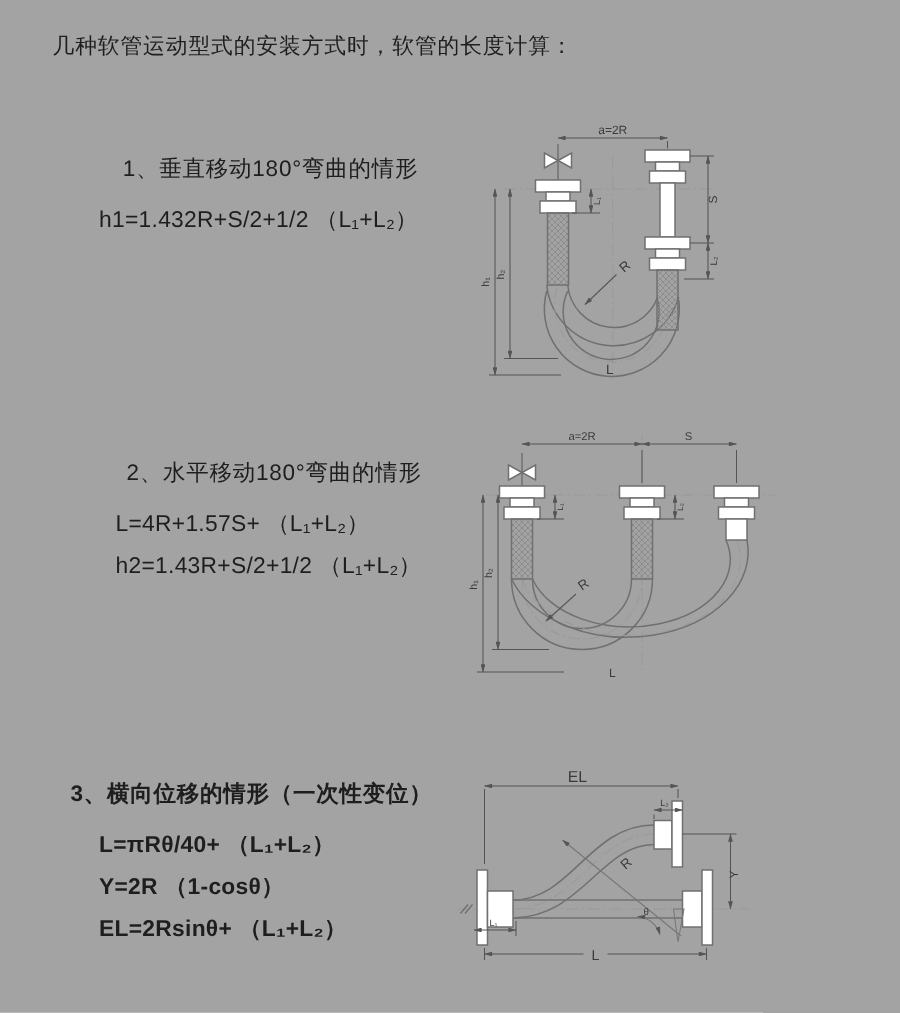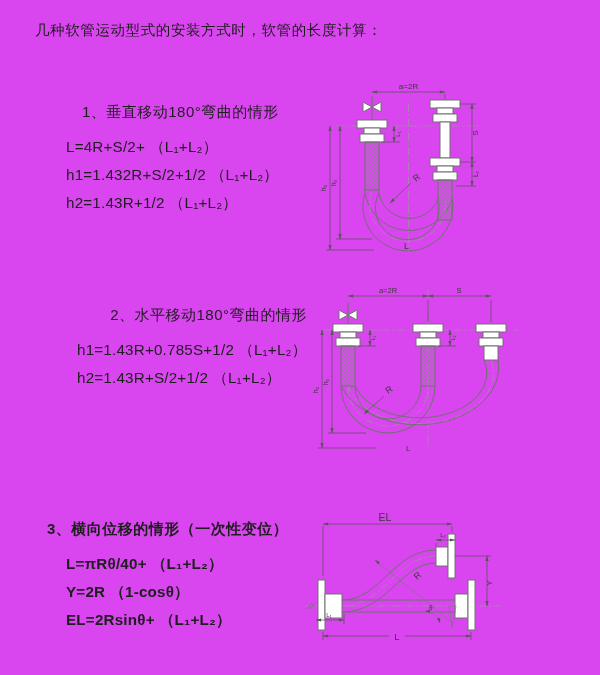--- a/index.html
+++ b/index.html
@@ -1,21 +1,21 @@
 <!DOCTYPE html>
 <html><head>
 <meta charset="utf-8">
 <style>
   html,body{margin:0;padding:0;}
   body{
     width:600px;height:675px;position:relative;overflow:hidden;
     background:#ffffff;color:#1e1e1e;
     font-family:"Liberation Sans","DejaVu Sans",sans-serif;
   }
-  .page{position:absolute;inset:0;background:#d946ef;}
+  .page{position:absolute;inset:0;background:#a3a3a3;}
   .title{
     position:absolute;left:35px;top:21px;
     font-size:14.5px;letter-spacing:.6px;white-space:nowrap;
   }
   .sec{position:absolute;}
   .sec .heading{font-size:15px;letter-spacing:.5px;margin-bottom:11px;white-space:nowrap;text-align:right;}
   .sec .formula{font-size:15.2px;line-height:28px;padding-left:19px;letter-spacing:.2px;white-space:nowrap;}
   .diagram{position:absolute;}
   svg{display:block;}
   svg text{fill:#3a3a3a;font-family:"Liberation Sans","DejaVu Sans",sans-serif;}
@@ -34,23 +34,21 @@
     </marker>
   </defs>
 </svg>
 
 <div class="page">
 
   <div class="title">几种软管运动型式的安装方式时，软管的长度计算：</div>
 
   <div class="sec" style="left:47px;top:103px;">
     <div class="heading">1、垂直移动180°弯曲的情形</div>
-    <div class="formula">L=4R+S/2+ （L₁+L₂）</div>
     <div class="formula">h1=1.432R+S/2+1/2 （L₁+L₂）</div>
-    <div class="formula">h2=1.43R+1/2 （L₁+L₂）</div>
   </div>
 
   <div class="diagram" style="left:310px;top:76px;">
     <svg width="235" height="178" viewBox="0 0 235 178">
 
       <g stroke="#9a9a9a" stroke-width="0.7" stroke-dasharray="8 2.5 1.5 2.5" fill="none">
         <line x1="98.5" y1="28" x2="98.5" y2="176"></line>
         <line x1="26" y1="50" x2="168" y2="50"></line>
       </g>
 
@@ -111,21 +109,21 @@
         <text x="26" y="107" font-size="7" text-anchor="middle" transform="rotate(-90 26,107)">h₂</text>
         <text x="90" y="58" font-size="6" text-anchor="middle" transform="rotate(-90 90,58)">L₁</text>
         <text x="106" y="106" font-size="9" transform="rotate(-40 106,106)">R</text>
         <text x="94" y="173" font-size="9">L</text>
       </g>
     </svg>
   </div>
 
   <div class="sec" style="left:58px;top:306px;">
     <div class="heading">2、水平移动180°弯曲的情形</div>
-    <div class="formula">h1=1.43R+0.785S+1/2 （L₁+L₂）</div>
+    <div class="formula">L=4R+1.57S+ （L₁+L₂）</div>
     <div class="formula">h2=1.43R+S/2+1/2 （L₁+L₂）</div>
   </div>
 
   <div class="diagram" style="left:306px;top:282px;">
     <svg width="240" height="172" viewBox="0 0 240 172">
       <g stroke="#9a9a9a" stroke-width="0.7" stroke-dasharray="8 2.5 1.5 2.5" fill="none">
         <line x1="18" y1="48" x2="212" y2="48"></line>
         <line x1="122" y1="8" x2="122" y2="168"></line>
       </g>
 

